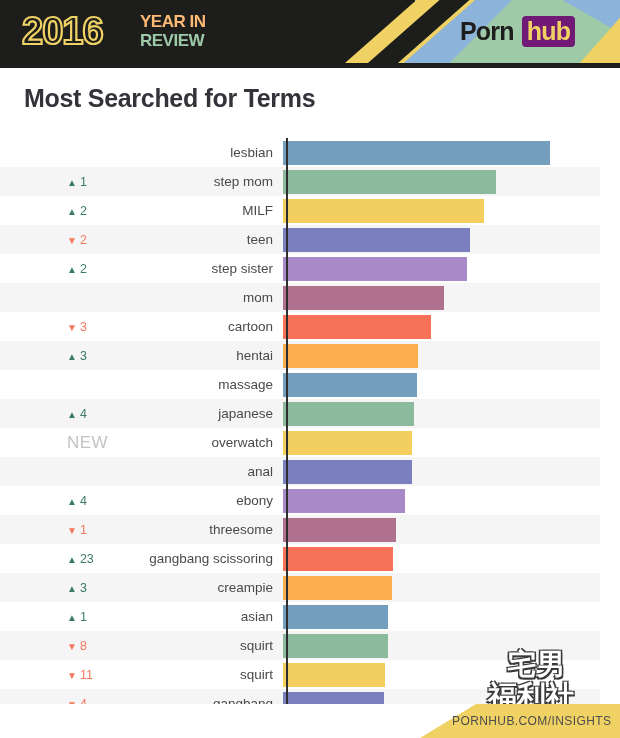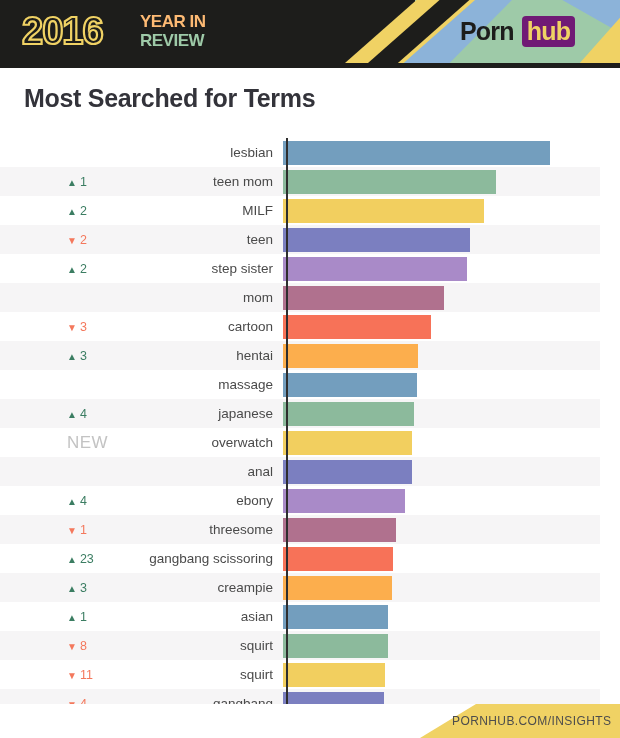--- a/index.html
+++ b/index.html
@@ -222,21 +222,21 @@
     <div class="rows" id="rows">
         <div class="row plain">
           <div class="rank none"></div>
           <div class="term">lesbian</div>
           <div class="bar-area">
             <div class="bar" style="width: 267px; background: rgb(115, 158, 190);"></div>
           </div>
         </div>
         <div class="row alt">
           <div class="rank up"><span class="tri">▲</span><span>1</span></div>
-          <div class="term">teen mom</div>
+          <div class="term">step mom</div>
           <div class="bar-area">
             <div class="bar" style="width: 213.333px; background: rgb(140, 186, 156);"></div>
           </div>
         </div>
         <div class="row plain">
           <div class="rank up"><span class="tri">▲</span><span>2</span></div>
           <div class="term">MILF</div>
           <div class="bar-area">
             <div class="bar" style="width: 201.051px; background: rgb(242, 207, 95);"></div>
           </div>
@@ -357,19 +357,23 @@
           <div class="rank down"><span class="tri">▼</span><span>4</span></div>
           <div class="term">gangbang</div>
           <div class="bar-area">
             <div class="bar" style="width: 101.193px; background: rgb(123, 127, 192);"></div>
           </div>
         </div>
       </div>
   </div>
   <div class="axis-line"></div>
 
+  <div class="watermark">
+    <span class="l1">宅男</span>
+    <span class="l2">福利社</span>
+  </div>
 
   <div class="footer">
     <div class="footer-shape"></div>
     <div class="footer-text">PORNHUB.COM/INSIGHTS</div>
   </div>
 
 </div>
 
 </body></html>

